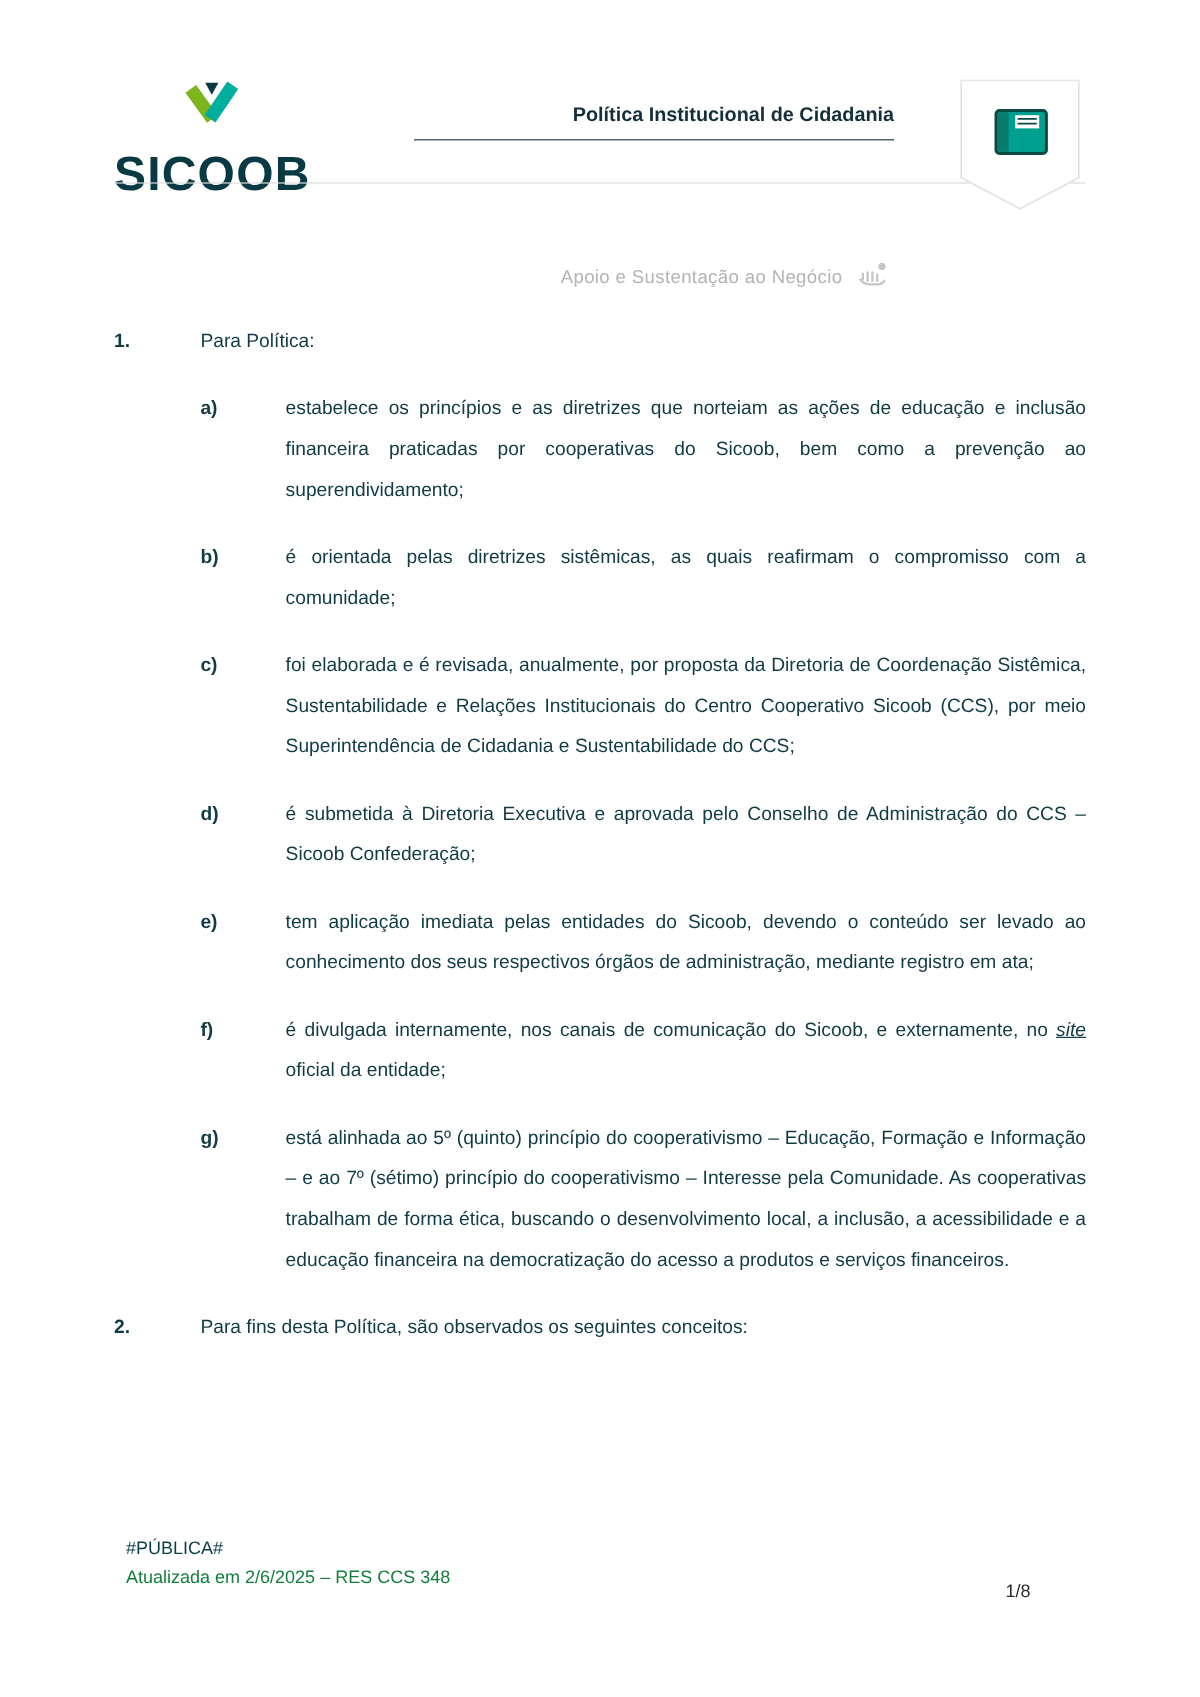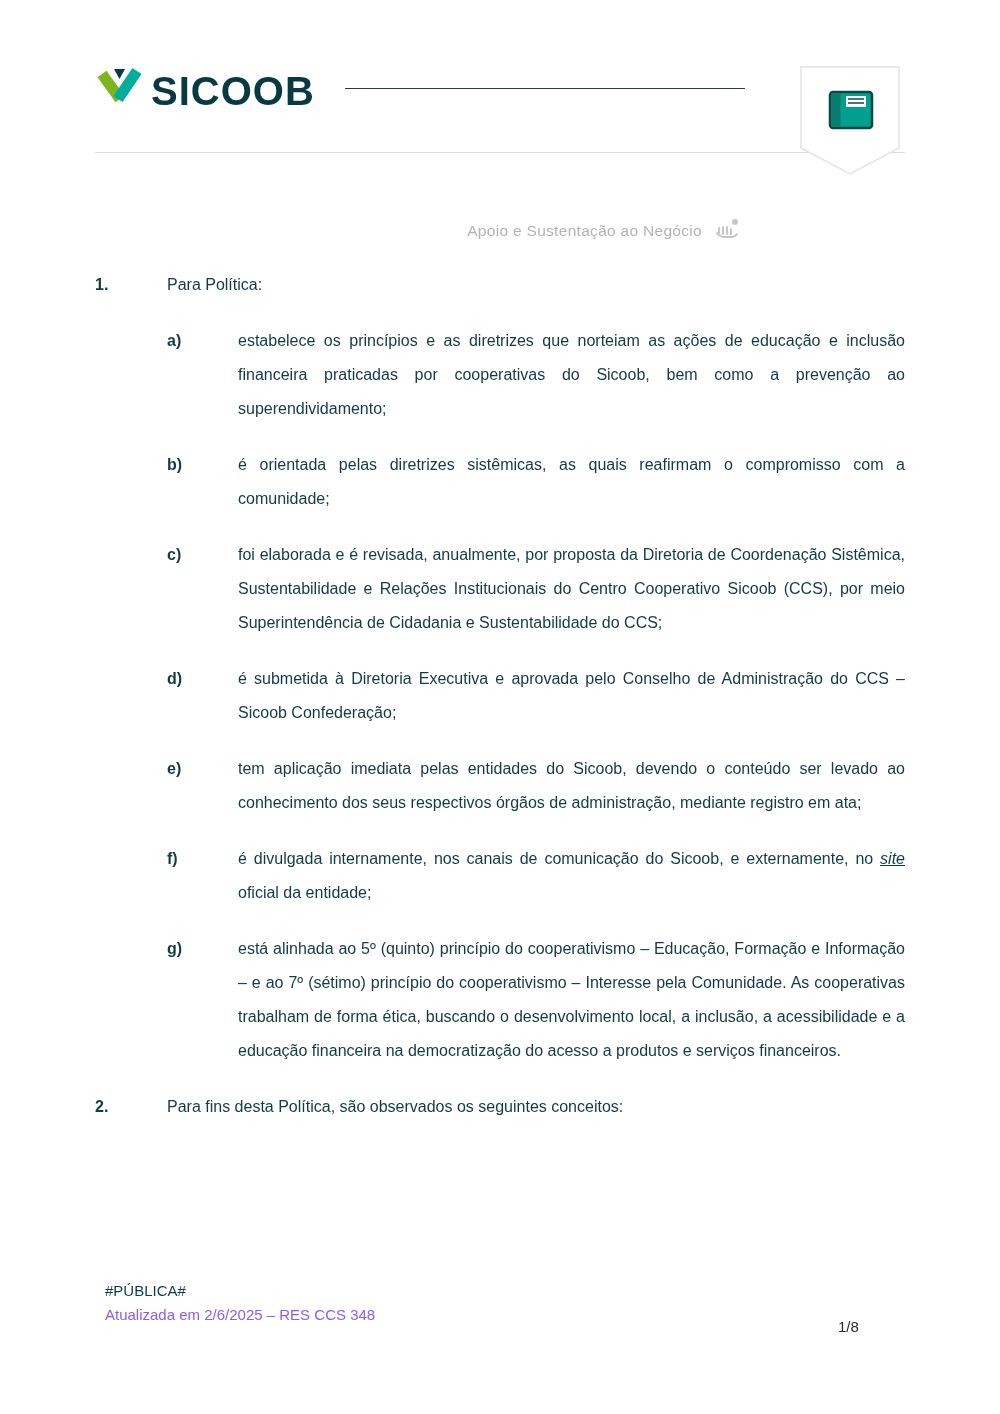--- a/index.html
+++ b/index.html
@@ -14,20 +14,21 @@
     overflow: hidden;
   }
   
   .logo {
     position: absolute;
     left: 95px;
     top: 66px;
     display: flex;
     align-items: center;
     gap: 6px;
+    flex-direction: column;
   }
   .logo-text {
     font-size: 40px;
     font-weight: bold;
     color: #093a43;
     letter-spacing: 1px;
   }
   .title-block {
     position: absolute;
     left: 345px;
@@ -112,21 +113,21 @@
     top: 1282px;
     font-size: 15px;
     font-weight: normal;
     color: #0b3e49;
   }
   .footer-updated {
     position: absolute;
     left: 105px;
     top: 1306px;
     font-size: 15px;
-    color: #8b5cf6;
+    color: #15803d;
   }
   .footer-page {
     position: absolute;
     left: 838px;
     top: 1306px;
     font-size: 15px;
     color: #2b2b2b;
     margin-top: 12px;
   }
 </style>
@@ -141,20 +142,21 @@
         <svg width="50" height="46" viewBox="0 0 50 46" aria-hidden="true">
           <line x1="7" y1="8" x2="25" y2="33" stroke="#7DB61C" stroke-width="11"></line>
           <line x1="42" y1="5" x2="23" y2="33" stroke="#00AE9D" stroke-width="11"></line>
           <polygon points="19,3 30,3 24.5,13" fill="#093a43"></polygon>
         </svg>
       </span>
       <span class="logo-text">SICOOB</span>
     </div>
 
     <div class="title-block">
+      <div>Política Institucional de Cidadania</div>
     </div>
 
     <div class="header-rule"></div>
 
     <div class="badge">
       <span>
         <svg width="100" height="110" viewBox="0 0 100 110" aria-hidden="true">
           <path d="M1 1 H99 V82 L50 108 L1 82 Z" fill="#ffffff" stroke="#e4e4e4" stroke-width="1.5"></path>
           <rect x="30" y="26" width="42" height="36" rx="3" fill="#00A091" stroke="#0A4A42" stroke-width="2.5"></rect>
           <rect x="31.5" y="27.5" width="9" height="33" fill="#0A7C6E"></rect>

